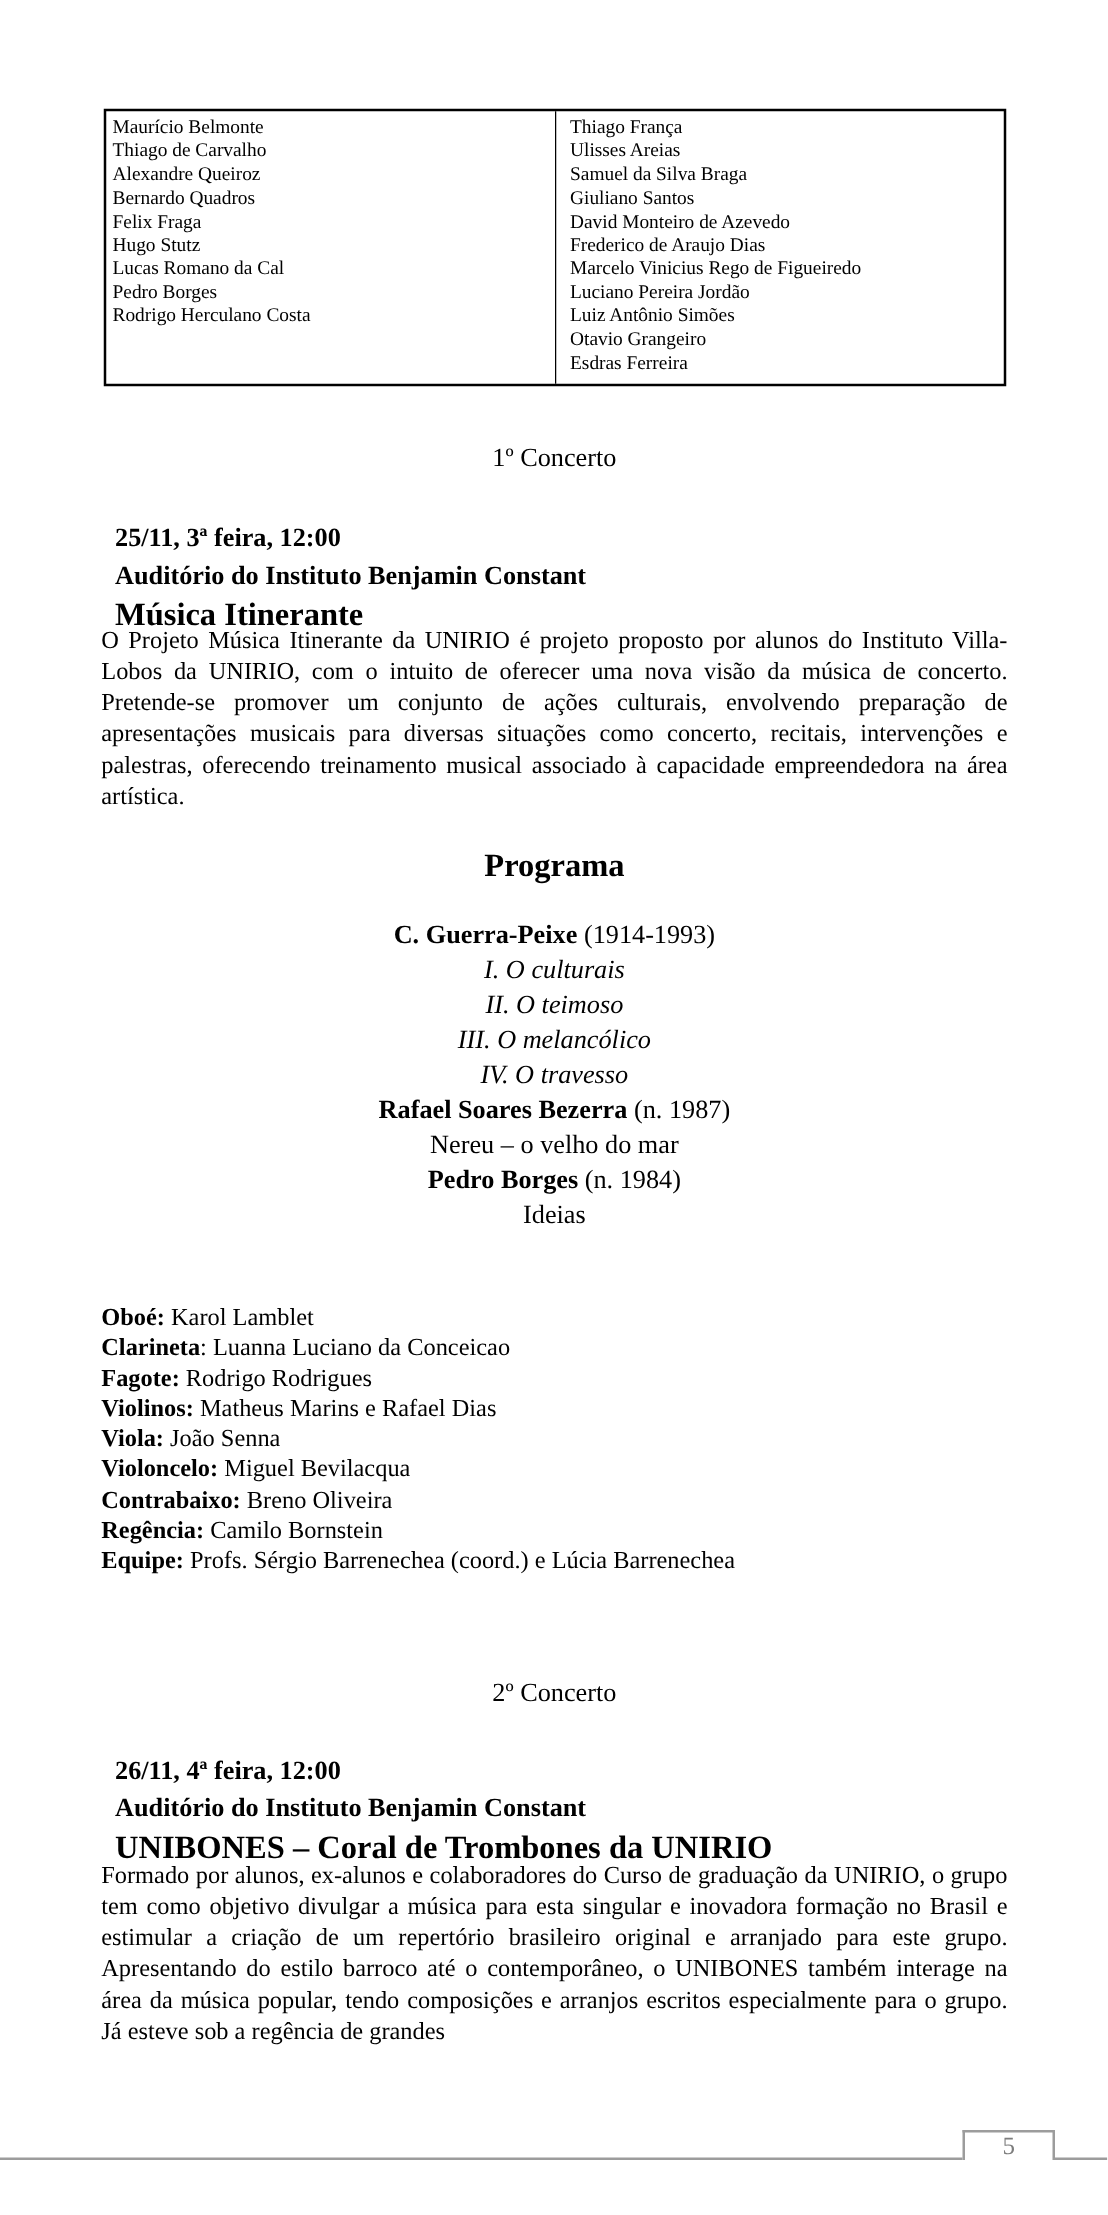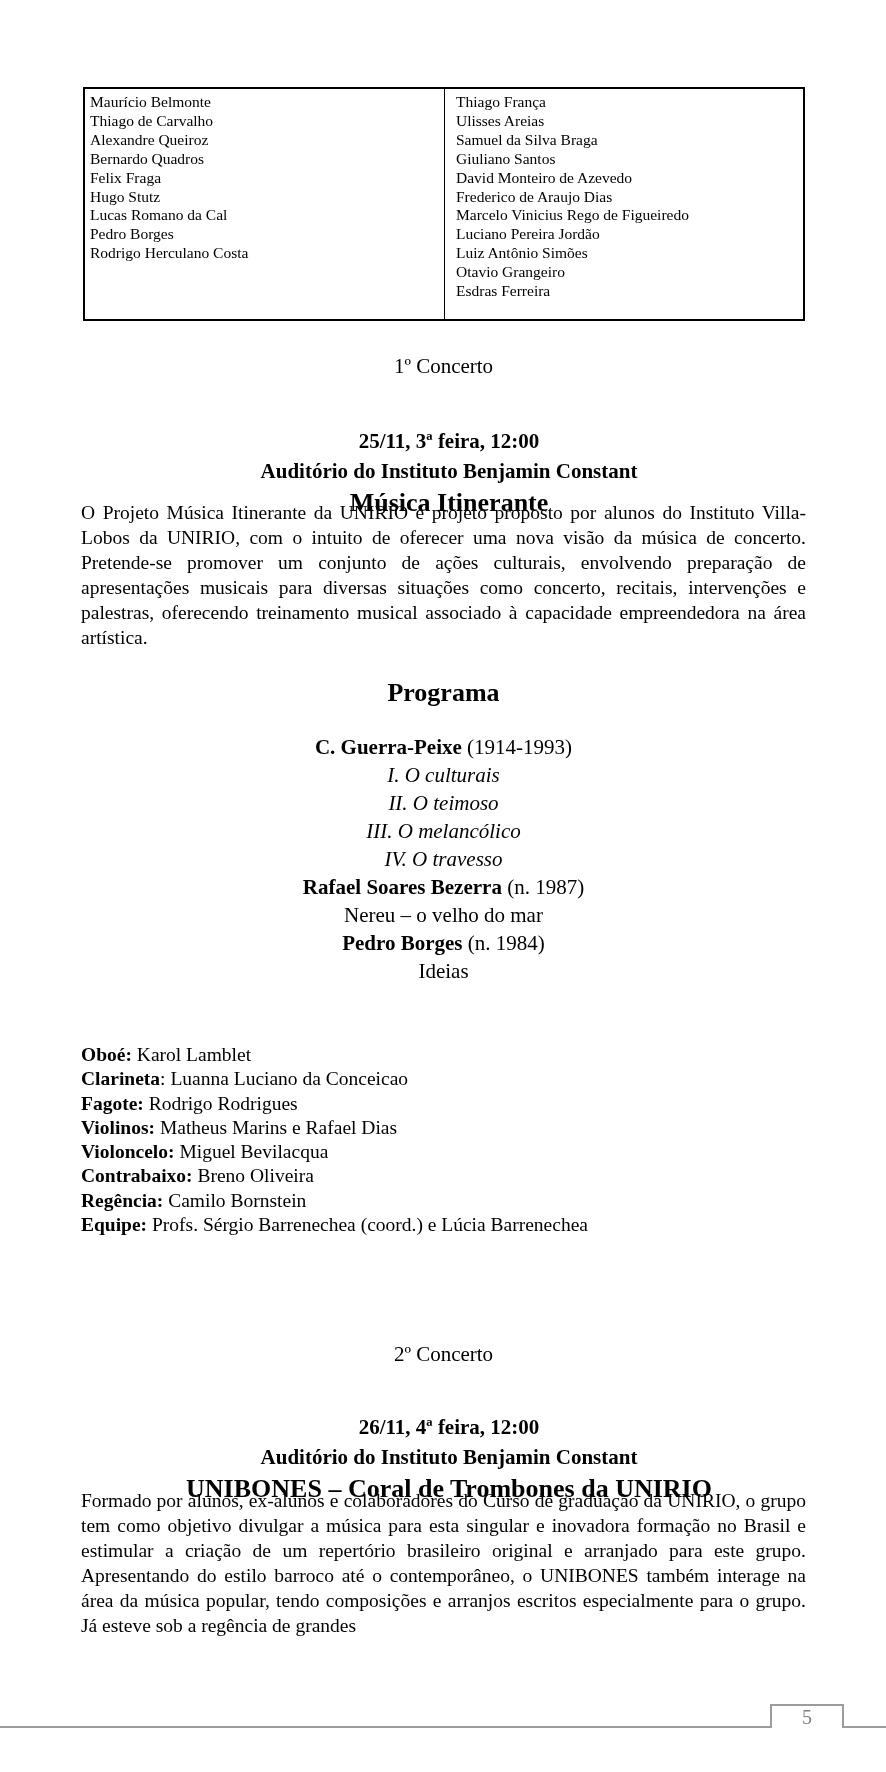--- a/index.html
+++ b/index.html
@@ -13,30 +13,30 @@
   }
   
   .roster{
     position:absolute;top:87px;left:83px;width:722px;
     border:2px solid #000;
     display:flex;box-sizing:border-box;
   }
   .roster .cell{
     box-sizing:border-box;
     font-size:15.5px;line-height:18.9px;
-    padding:4px 6px 18px 5px;
+    padding:4px 6px 6px 5px;
   }
   .roster .cell.left{width:360px;border-right:1px solid #000;}
   .roster .cell.right{width:358px;padding-left:11px;}
   
   .center{position:absolute;left:81px;right:80px;text-align:center;}
   .heading1{font-size:21px;line-height:25px;}
   .c1h{top:354px;}
   .c2h{top:1342px;}
-  .headblock{position:absolute;left:92px;right:80px;text-align:center;font-weight:bold;margin-top:11px;}
+  .headblock{position:absolute;left:92px;right:80px;text-align:left;font-weight:bold;}
   .hb1{top:415px;}
   .hb2{top:1401px;}
   .bold-line{font-size:21px;line-height:30px;font-weight:bold;}
   .big-title{font-size:26px;line-height:33px;font-weight:bold;}
   .desc{
     position:absolute;left:81px;right:80px;margin:0;
     font-size:19.5px;line-height:25px;
     text-align:justify;
   }
   .c1d{top:500px;}
@@ -107,20 +107,21 @@
     <div class="pline"><strong></strong><span>Nereu – o velho do mar</span></div>
     <div class="pline"><strong>Pedro Borges</strong><span> (n. 1984)</span></div>
     <div class="pline"><strong></strong><span>Ideias</span></div>
   </div>
 
   <div class="performers">
     <div><strong>Oboé:</strong><span></span><span> Karol Lamblet</span></div>
     <div><strong>Clarineta</strong><span>:</span><span> Luanna Luciano da Conceicao</span></div>
     <div><strong>Fagote:</strong><span></span><span> Rodrigo Rodrigues</span></div>
     <div><strong>Violinos:</strong><span></span><span> Matheus Marins e Rafael Dias</span></div>
+    <div><strong>Viola:</strong><span></span><span> João Senna</span></div>
     <div><strong>Violoncelo:</strong><span></span><span> Miguel Bevilacqua</span></div>
     <div><strong>Contrabaixo:</strong><span></span><span> Breno Oliveira</span></div>
     <div><strong>Regência:</strong><span></span><span> Camilo Bornstein</span></div>
     <div><strong>Equipe:</strong><span></span><span> Profs. Sérgio Barrenechea (coord.) e Lúcia Barrenechea</span></div>
   </div>
 
   <div class="center heading1 c2h">2º Concerto</div>
 
   <div class="headblock hb2">
     <div class="bold-line">26/11, 4ª feira, 12:00</div>

